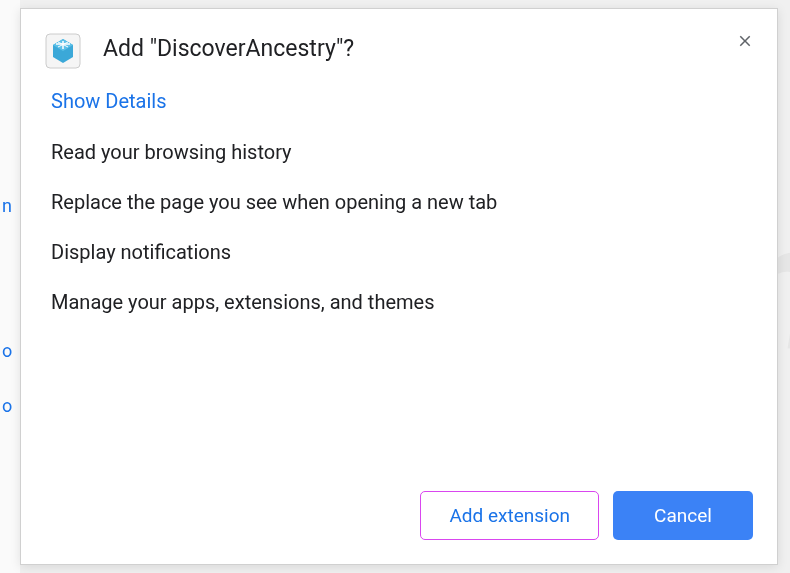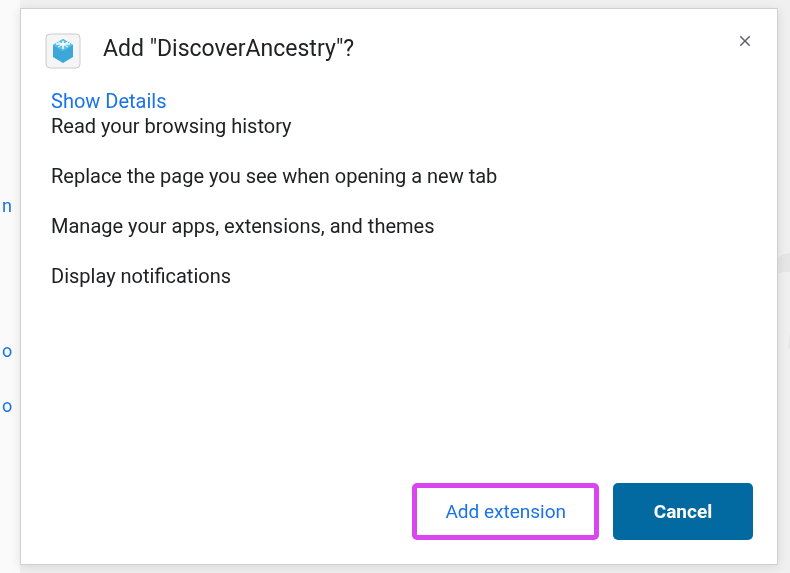--- a/index.html
+++ b/index.html
@@ -88,46 +88,46 @@
     .permission-item {
       font-size: 20px;
       color: #202124;
       margin-bottom: 24px;
       line-height: 1.3;
     }
     .show-details-link {
       font-size: 20px;
       color: #1a73e8;
       cursor: pointer;
+      margin-bottom: 26px;
       display: inline-block;
     }
     .dialog-footer {
       display: flex;
       justify-content: flex-end;
       gap: 14px;
       padding: 0 24px 24px 24px;
     }
     .btn {
       padding: 12px 28px;
       font-size: 19px;
       border-radius: 5px;
       cursor: pointer;
       border: none;
       font-family: inherit;
     }
     .btn-primary {
       background: #ffffff;
       color: #1a73e8;
-      border: 5px solid #d946ef;
+      border: 1px solid #d946ef;
     }
     .btn-secondary {
-      background: #0369a1;
+      background: #3b82f6;
       color: #ffffff;
       min-width: 140px;
-      font-weight: bold;
     }
     .left-edge {
       position: absolute;
       left: 0;
       top: 0;
       bottom: 0;
       width: 20px;
       background: #fafafa;
       z-index: 0;
     }
@@ -167,21 +167,21 @@
       <svg viewBox="0 0 24 24">
         <path d="M19 6.41L17.59 5 12 10.59 6.41 5 5 6.41 10.59 12 5 17.59 6.41 19 12 13.41 17.59 19 19 17.59 13.41 12z" fill="currentColor"></path>
       </svg>
     </div>
   </div>
 
   <div class="dialog-body">
     <div class="show-details-link">Show Details</div>
     <div class="permission-item">Read your browsing history</div>
     <div class="permission-item">Replace the page you see when opening a new tab</div>
+    <div class="permission-item">Display notifications</div>
     <div class="permission-item">Manage your apps, extensions, and themes</div>
-    <div class="permission-item">Display notifications</div>
   </div>
 
   <div class="dialog-footer">
     <button class="btn btn-primary">Add extension</button>
     <button class="btn btn-secondary">Cancel</button>
   </div>
 </div>
 
 </body></html>

